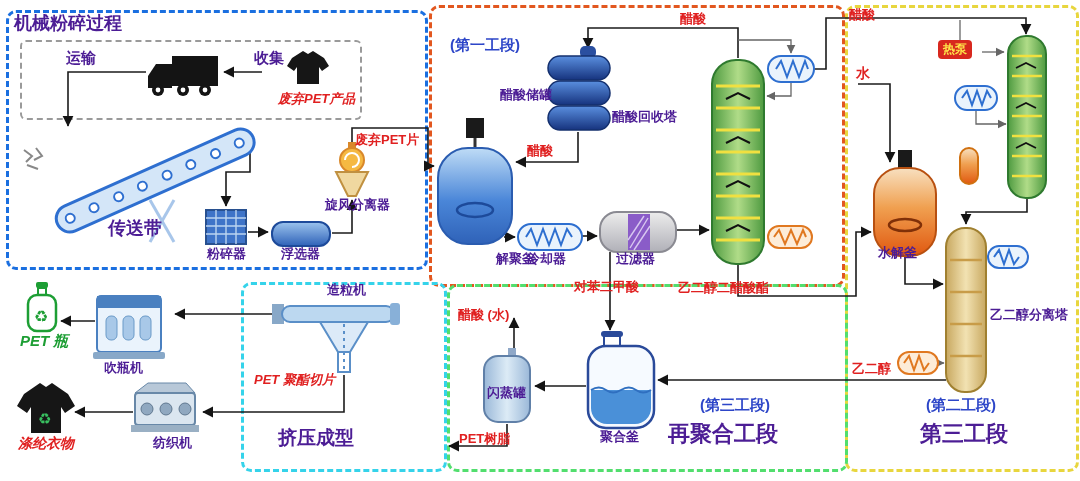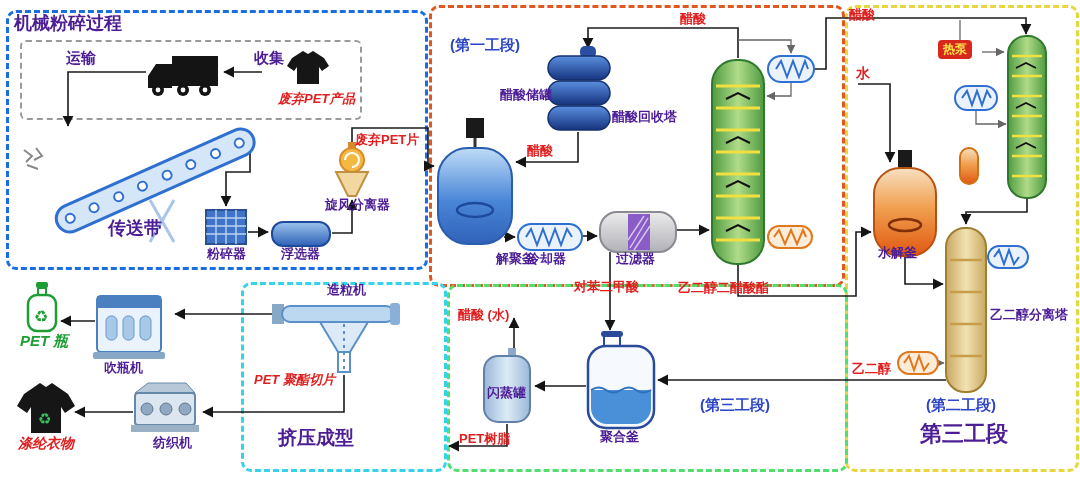--- a/index.html
+++ b/index.html
@@ -348,20 +348,21 @@
   <div class="lbl" style="left:990px;top:308px;font-size:13px;">乙二醇分离塔</div>
   <div class="lbl red" style="left:852px;top:362px;font-size:13px;">乙二醇</div>
   <div class="lbl blue" style="left:926px;top:397px;font-size:15px;">(第二工段)</div>
   <div class="lbl" style="left:920px;top:422px;font-size:22px;">第三工段</div>
 
   <div class="lbl red" style="left:458px;top:308px;font-size:13px;">醋酸 (水)</div>
   <div class="lbl" style="left:487px;top:386px;font-size:13px;">闪蒸罐</div>
   <div class="lbl" style="left:600px;top:430px;font-size:13px;">聚合釜</div>
   <div class="lbl red" style="left:459px;top:432px;font-size:13px;">PET树脂</div>
   <div class="lbl blue" style="left:700px;top:397px;font-size:15px;">(第三工段)</div>
+  <div class="lbl" style="left:668px;top:422px;font-size:22px;">再聚合工段</div>
 
   <div class="lbl" style="left:327px;top:283px;font-size:13px;">造粒机</div>
   <div class="lbl red ital" style="left:254px;top:373px;font-size:13px;">PET 聚酯切片</div>
   <div class="lbl" style="left:278px;top:428px;font-size:19px;">挤压成型</div>
 
   <div class="lbl green ital" style="left:20px;top:333px;font-size:15px;">PET 瓶</div>
   <div class="lbl" style="left:104px;top:361px;font-size:13px;">吹瓶机</div>
   <div class="lbl red ital" style="left:18px;top:436px;font-size:14px;">涤纶衣物</div>
   <div class="lbl" style="left:153px;top:436px;font-size:13px;">纺织机</div>
 

